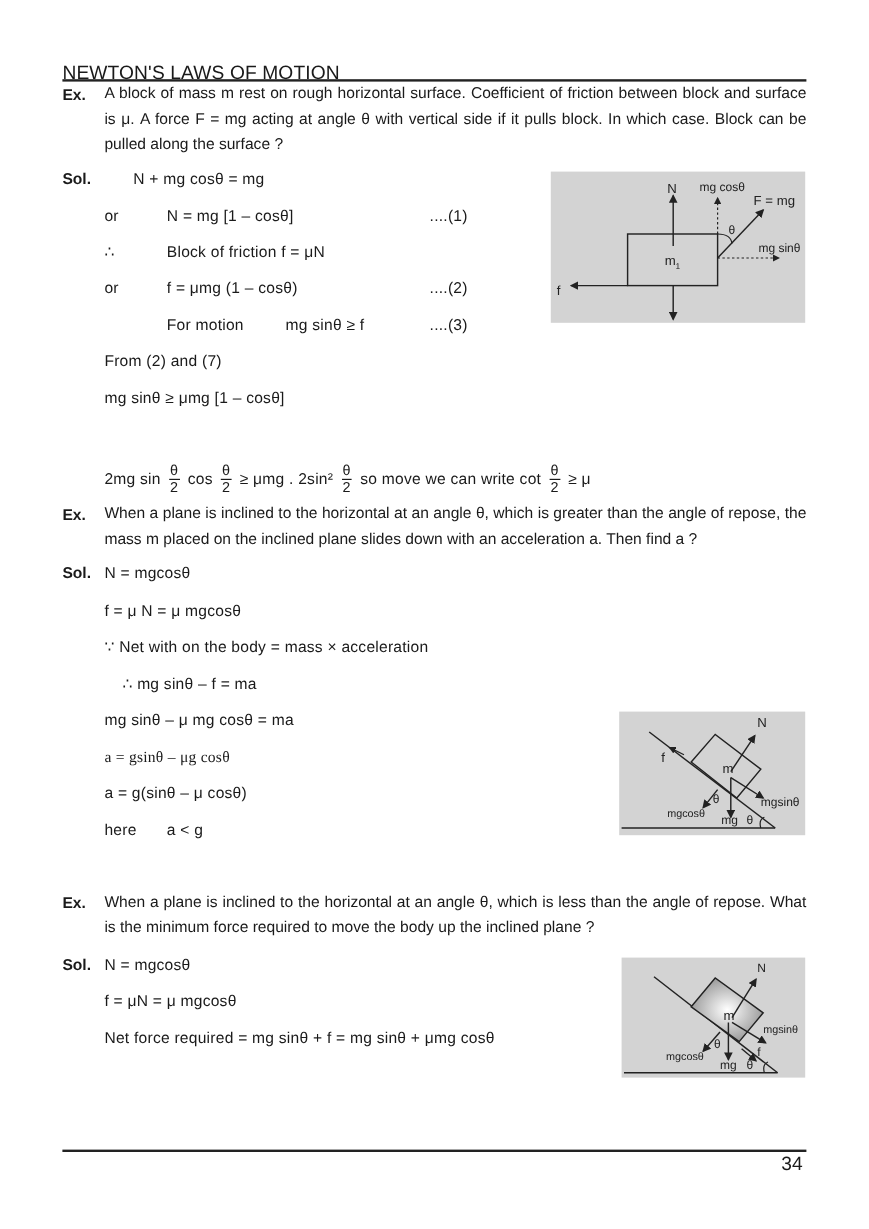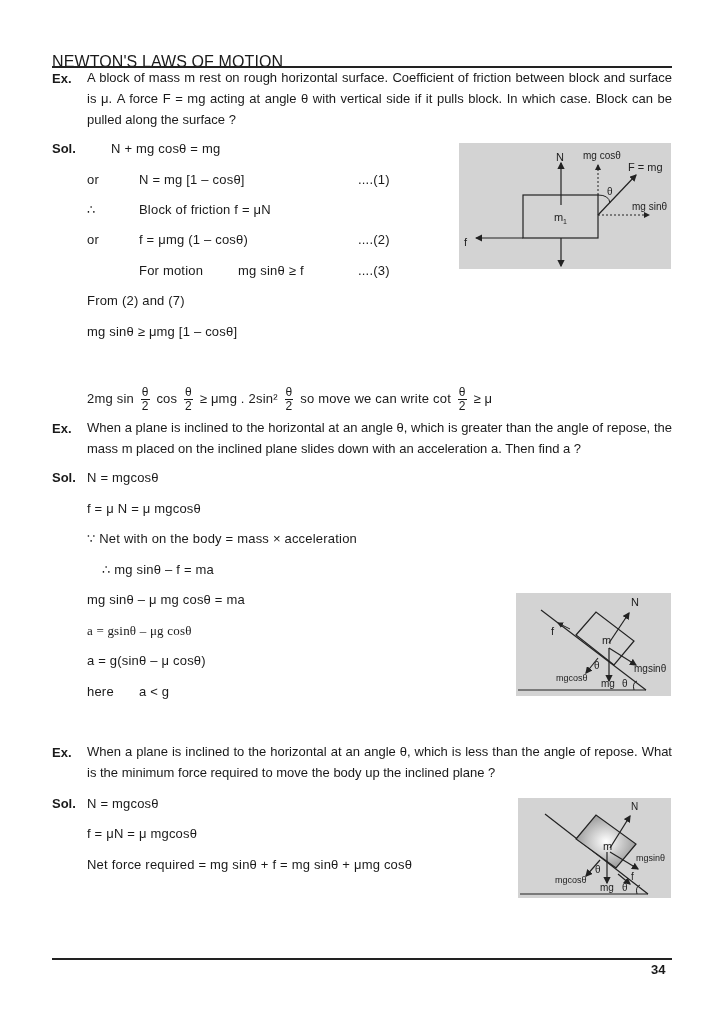--- a/index.html
+++ b/index.html
@@ -8,21 +8,21 @@
   .header-title { left:52px; top:53px; font-size:16px; font-weight:normal; letter-spacing:0.1px; }
   .header-rule { position:absolute; left:52px; top:66px; width:620px; height:1.5px; background:#222; }
   .label { font-weight:bold; font-size:13px; }
   .txt { font-size:13px; letter-spacing:0.2px; }
   .para { position:absolute; left:87px; width:585px; font-size:13px; line-height:21px; text-align:justify; }
   .frac { display:inline-block; vertical-align:middle; text-align:center; font-size:12px; line-height:13px; margin:0 3px; }
   .frac span { display:block; }
   .frac .num { border-bottom:1px solid #1a1a1a; padding:0 1px; }
   .diagram { position:absolute; background:#d3d3d3; }
   .footer-rule { position:absolute; left:52px; top:958px; width:620px; height:1.5px; background:#222; }
-  .page-num { left:651px; top:962px; font-size:13px; font-weight:bold; }
+  .page-num { left:651px; top:962px; font-size:16px; font-weight:normal; }
   svg text { font-family:"Liberation Sans", sans-serif; }
 </style>
 </head>
 <body>
 
 <div class="abs header-title">NEWTON'S LAWS OF MOTION</div>
 <div class="header-rule"></div>
 
 <div class="abs label" style="left:52px;top:71px;">Ex.</div>
 <div class="para" style="top:67px;">A block of mass m rest on rough horizontal surface. Coefficient of friction between block and surface is μ. A force F = mg acting at angle θ with vertical side if it pulls block. In which case. Block can be pulled along the surface ?</div>

